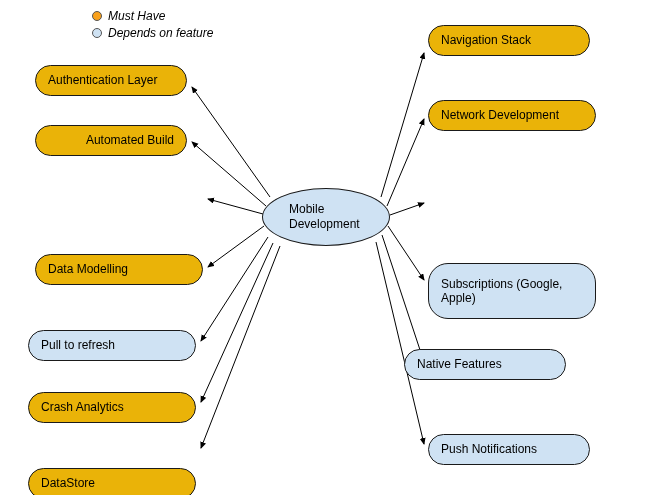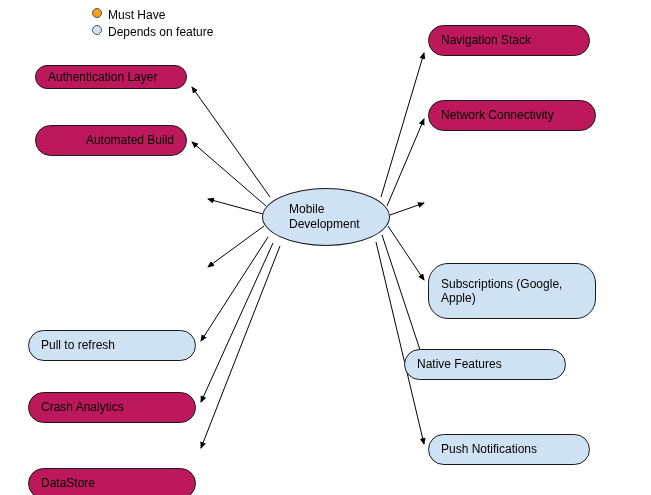--- a/index.html
+++ b/index.html
@@ -7,45 +7,45 @@
     width:651px;height:495px;position:relative;background:#ffffff;
     font-family:"Liberation Sans", sans-serif;color:#000;overflow:hidden;
   }
   #stage{position:absolute;inset:0;}
   svg.connectors{position:absolute;left:0;top:0;width:651px;height:495px;}
   .node{
     position:absolute;box-sizing:border-box;display:flex;align-items:center;
     padding:0 12px;font-size:12px;line-height:1.2;border:1px solid #1a1a1a;
     border-radius:20px;background:#fff;
   }
-  .node.must{background:#be185d;}
+  .node.must{background:#eab308;}
   .node.depends{background:#CFE2F3;}
   .center-node{
     position:absolute;box-sizing:border-box;display:flex;align-items:center;
     background:#CFE2F3;border:1px solid #1a1a1a;border-radius:50%;
     font-size:12px;line-height:1.25;padding-left:26px;padding-right:10px;
   }
   
-  #n-auth{left:35px;top:65px;width:152px;height:24px;}
+  #n-auth{left:35px;top:65px;width:152px;height:31px;}
   #n-build{left:35px;top:125px;width:152px;height:31px;justify-content:flex-end;}
   #n-graceful{left:35px;top:183px;width:168px;height:31px;}
   #n-datamod{left:35px;top:254px;width:168px;height:31px;}
   #n-pull{left:28px;top:330px;width:168px;height:31px;}
   #n-crash{left:28px;top:392px;width:168px;height:31px;}
   #n-datastore{left:28px;top:440px;width:168px;height:31px;margin-top:28px;}
   #n-nav{left:428px;top:25px;width:162px;height:31px;}
   #n-network{left:428px;top:100px;width:168px;height:31px;}
   #n-check{left:428px;top:184px;width:168px;height:38px;}
   #n-subs{left:428px;top:263px;width:168px;height:56px;}
   #n-native{left:404px;top:349px;width:162px;height:31px;}
   #n-push{left:428px;top:434px;width:162px;height:31px;}
   #n-center{left:262px;top:188px;width:128px;height:58px;}
   
   .legend{position:absolute;left:92px;top:8px;font-size:12px;}
-  .legend-row{display:flex;align-items:flex-start;height:16px;margin-bottom:1px;}
+  .legend-row{display:flex;align-items:center;height:16px;margin-bottom:1px;font-style:italic;}
   .legend-dot{width:8px;height:8px;border-radius:50%;border:1px solid #555;margin-right:6px;flex:none;}
   .legend-dot.must{background:#F9A11B;}
   .legend-dot.depends{background:#CFE2F3;}
 </style>
 </head>
 <body>
 
 <div id="stage">
 
   <svg class="connectors" viewBox="0 0 651 495" xmlns="http://www.w3.org/2000/svg">
@@ -85,35 +85,38 @@
   <div id="n-center" class="center-node">
     <span>Mobile Development</span>
   </div>
 
   <div id="n-auth" class="node must">
     <span>Authentication Layer</span>
   </div>
   <div id="n-build" class="node must">
     <span>Automated Build</span>
   </div>
+  <div id="n-datamod" class="node must">
+    <span>Data Modelling</span>
+  </div>
   <div id="n-pull" class="node depends">
     <span>Pull to refresh</span>
   </div>
   <div id="n-crash" class="node must">
     <span>Crash Analytics</span>
   </div>
   <div id="n-datastore" class="node must">
     <span>DataStore</span>
   </div>
 
   <div id="n-nav" class="node must">
     <span>Navigation Stack</span>
   </div>
   <div id="n-network" class="node must">
-    <span>Network Connectivity</span>
+    <span>Network Development</span>
   </div>
   <div id="n-subs" class="node depends">
     <span>Subscriptions (Google, Apple)</span>
   </div>
   <div id="n-native" class="node depends">
     <span>Native Features</span>
   </div>
   <div id="n-push" class="node depends">
     <span>Push Notifications</span>
   </div>

